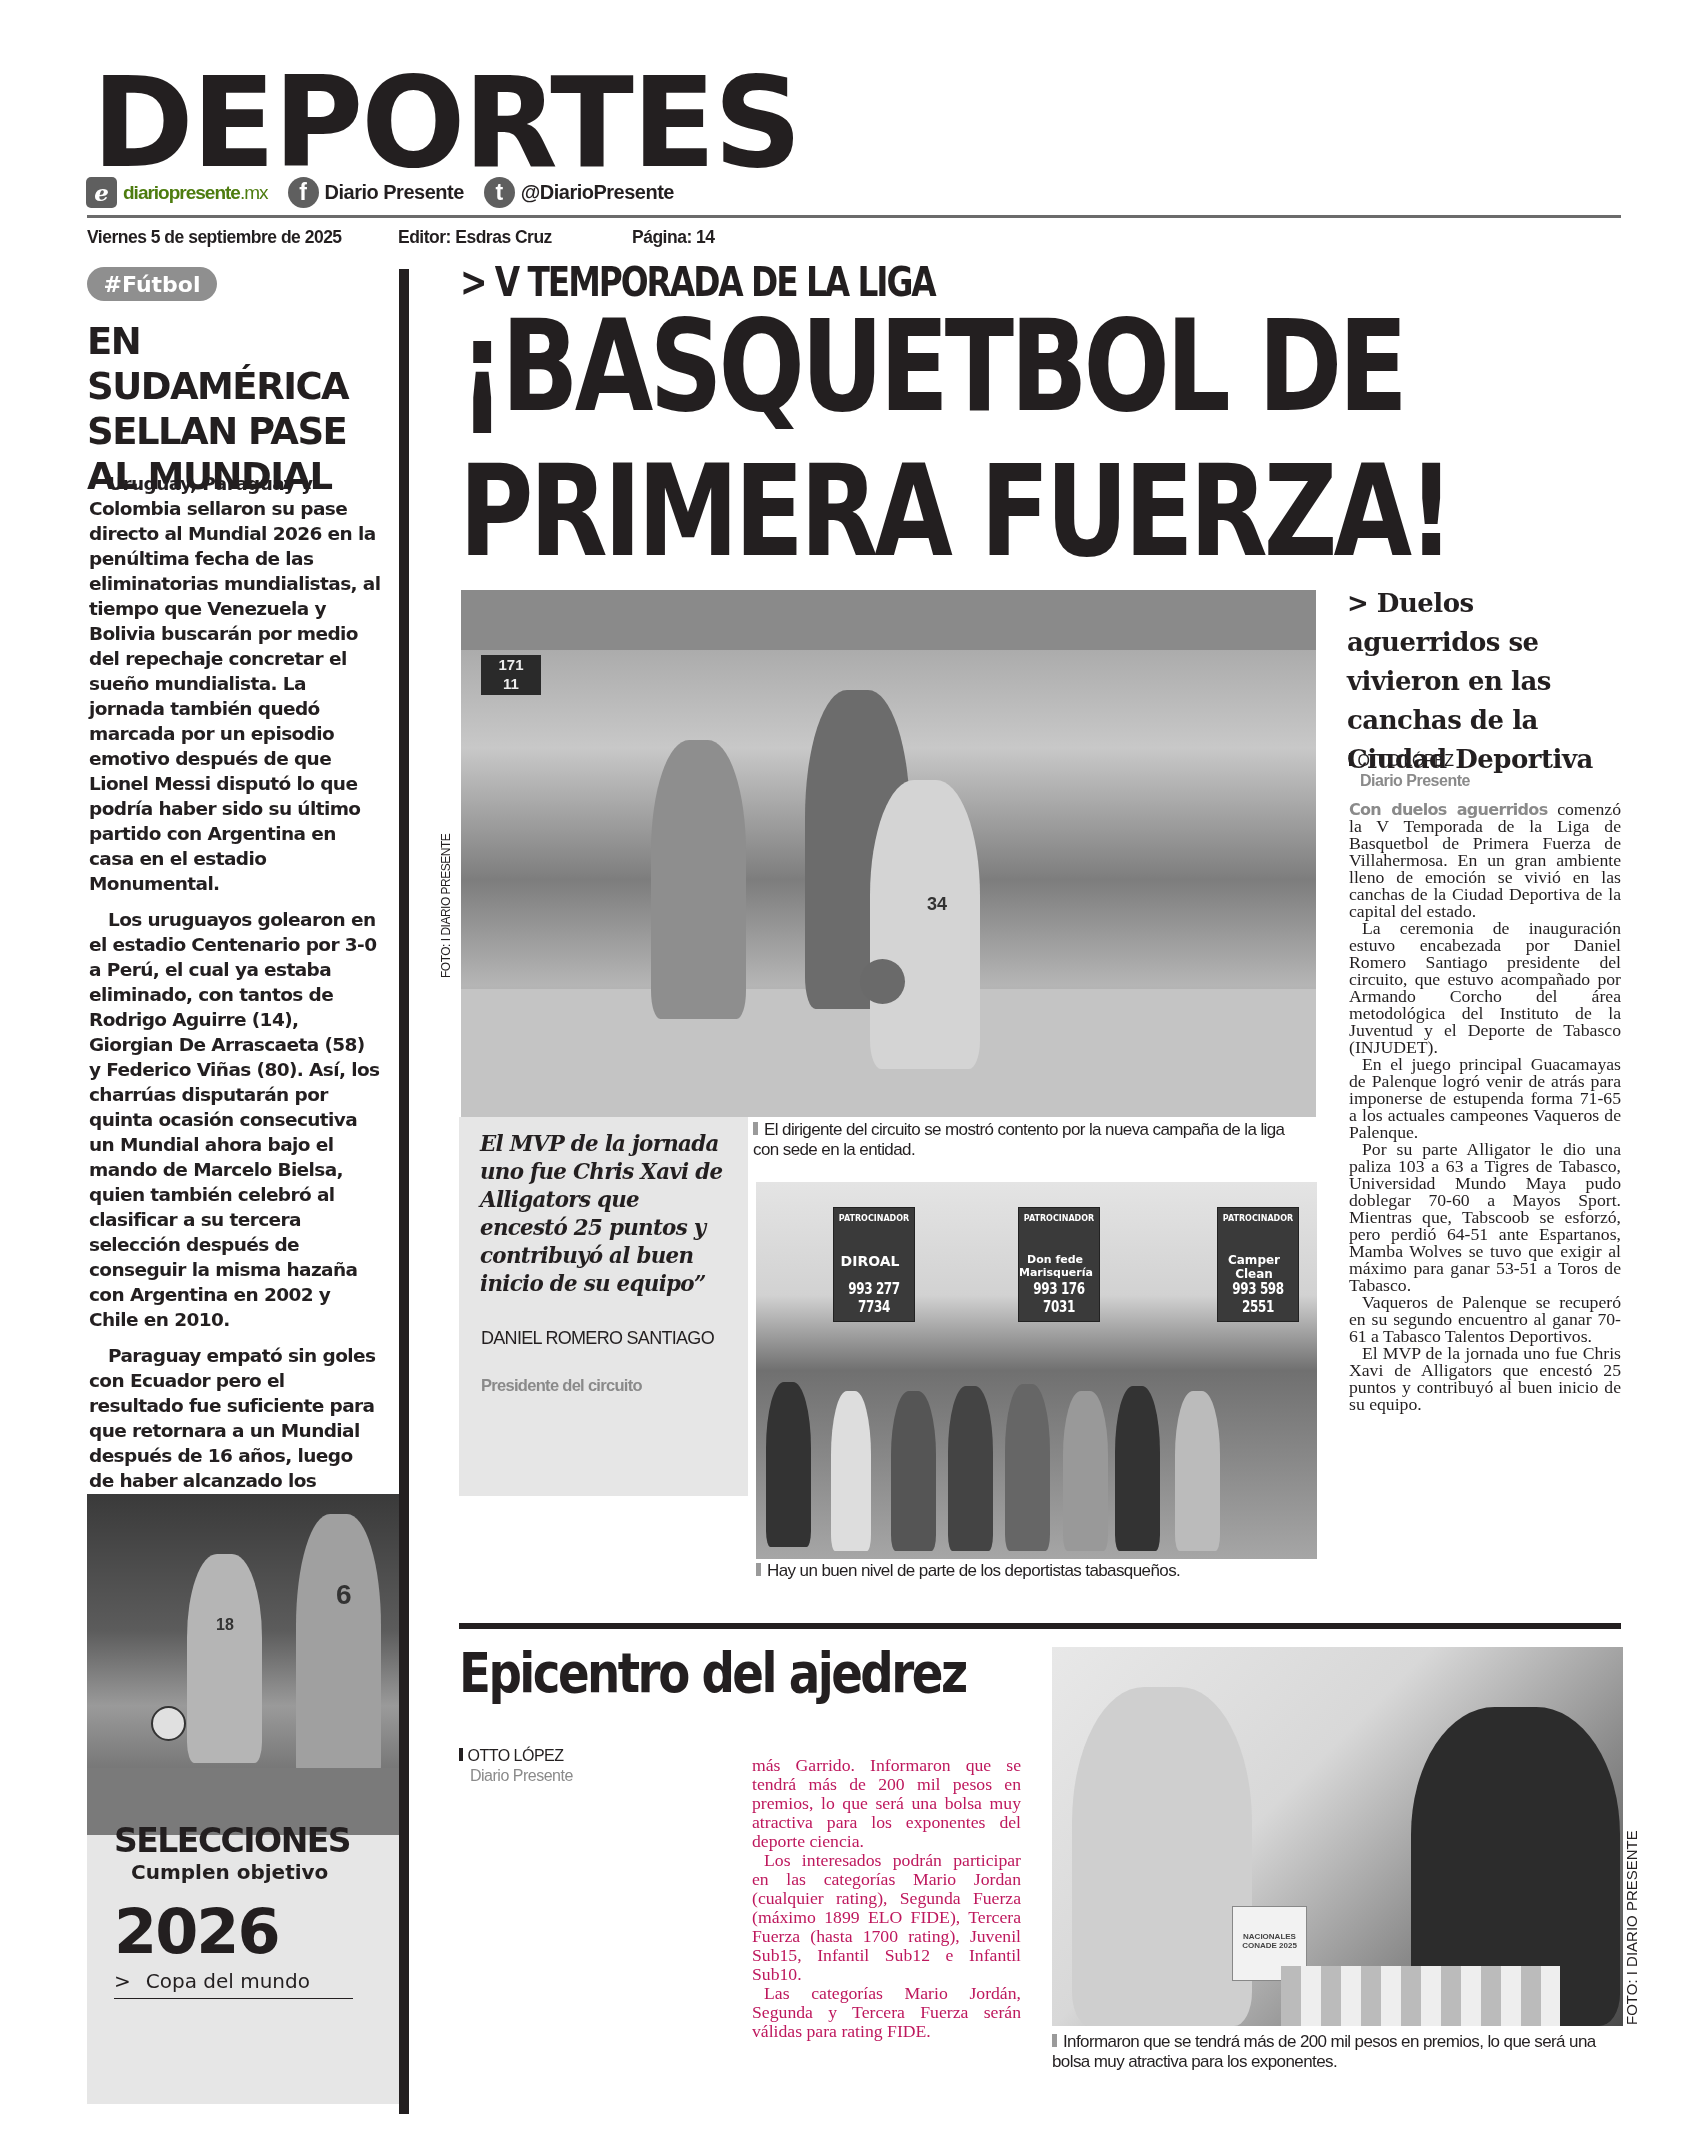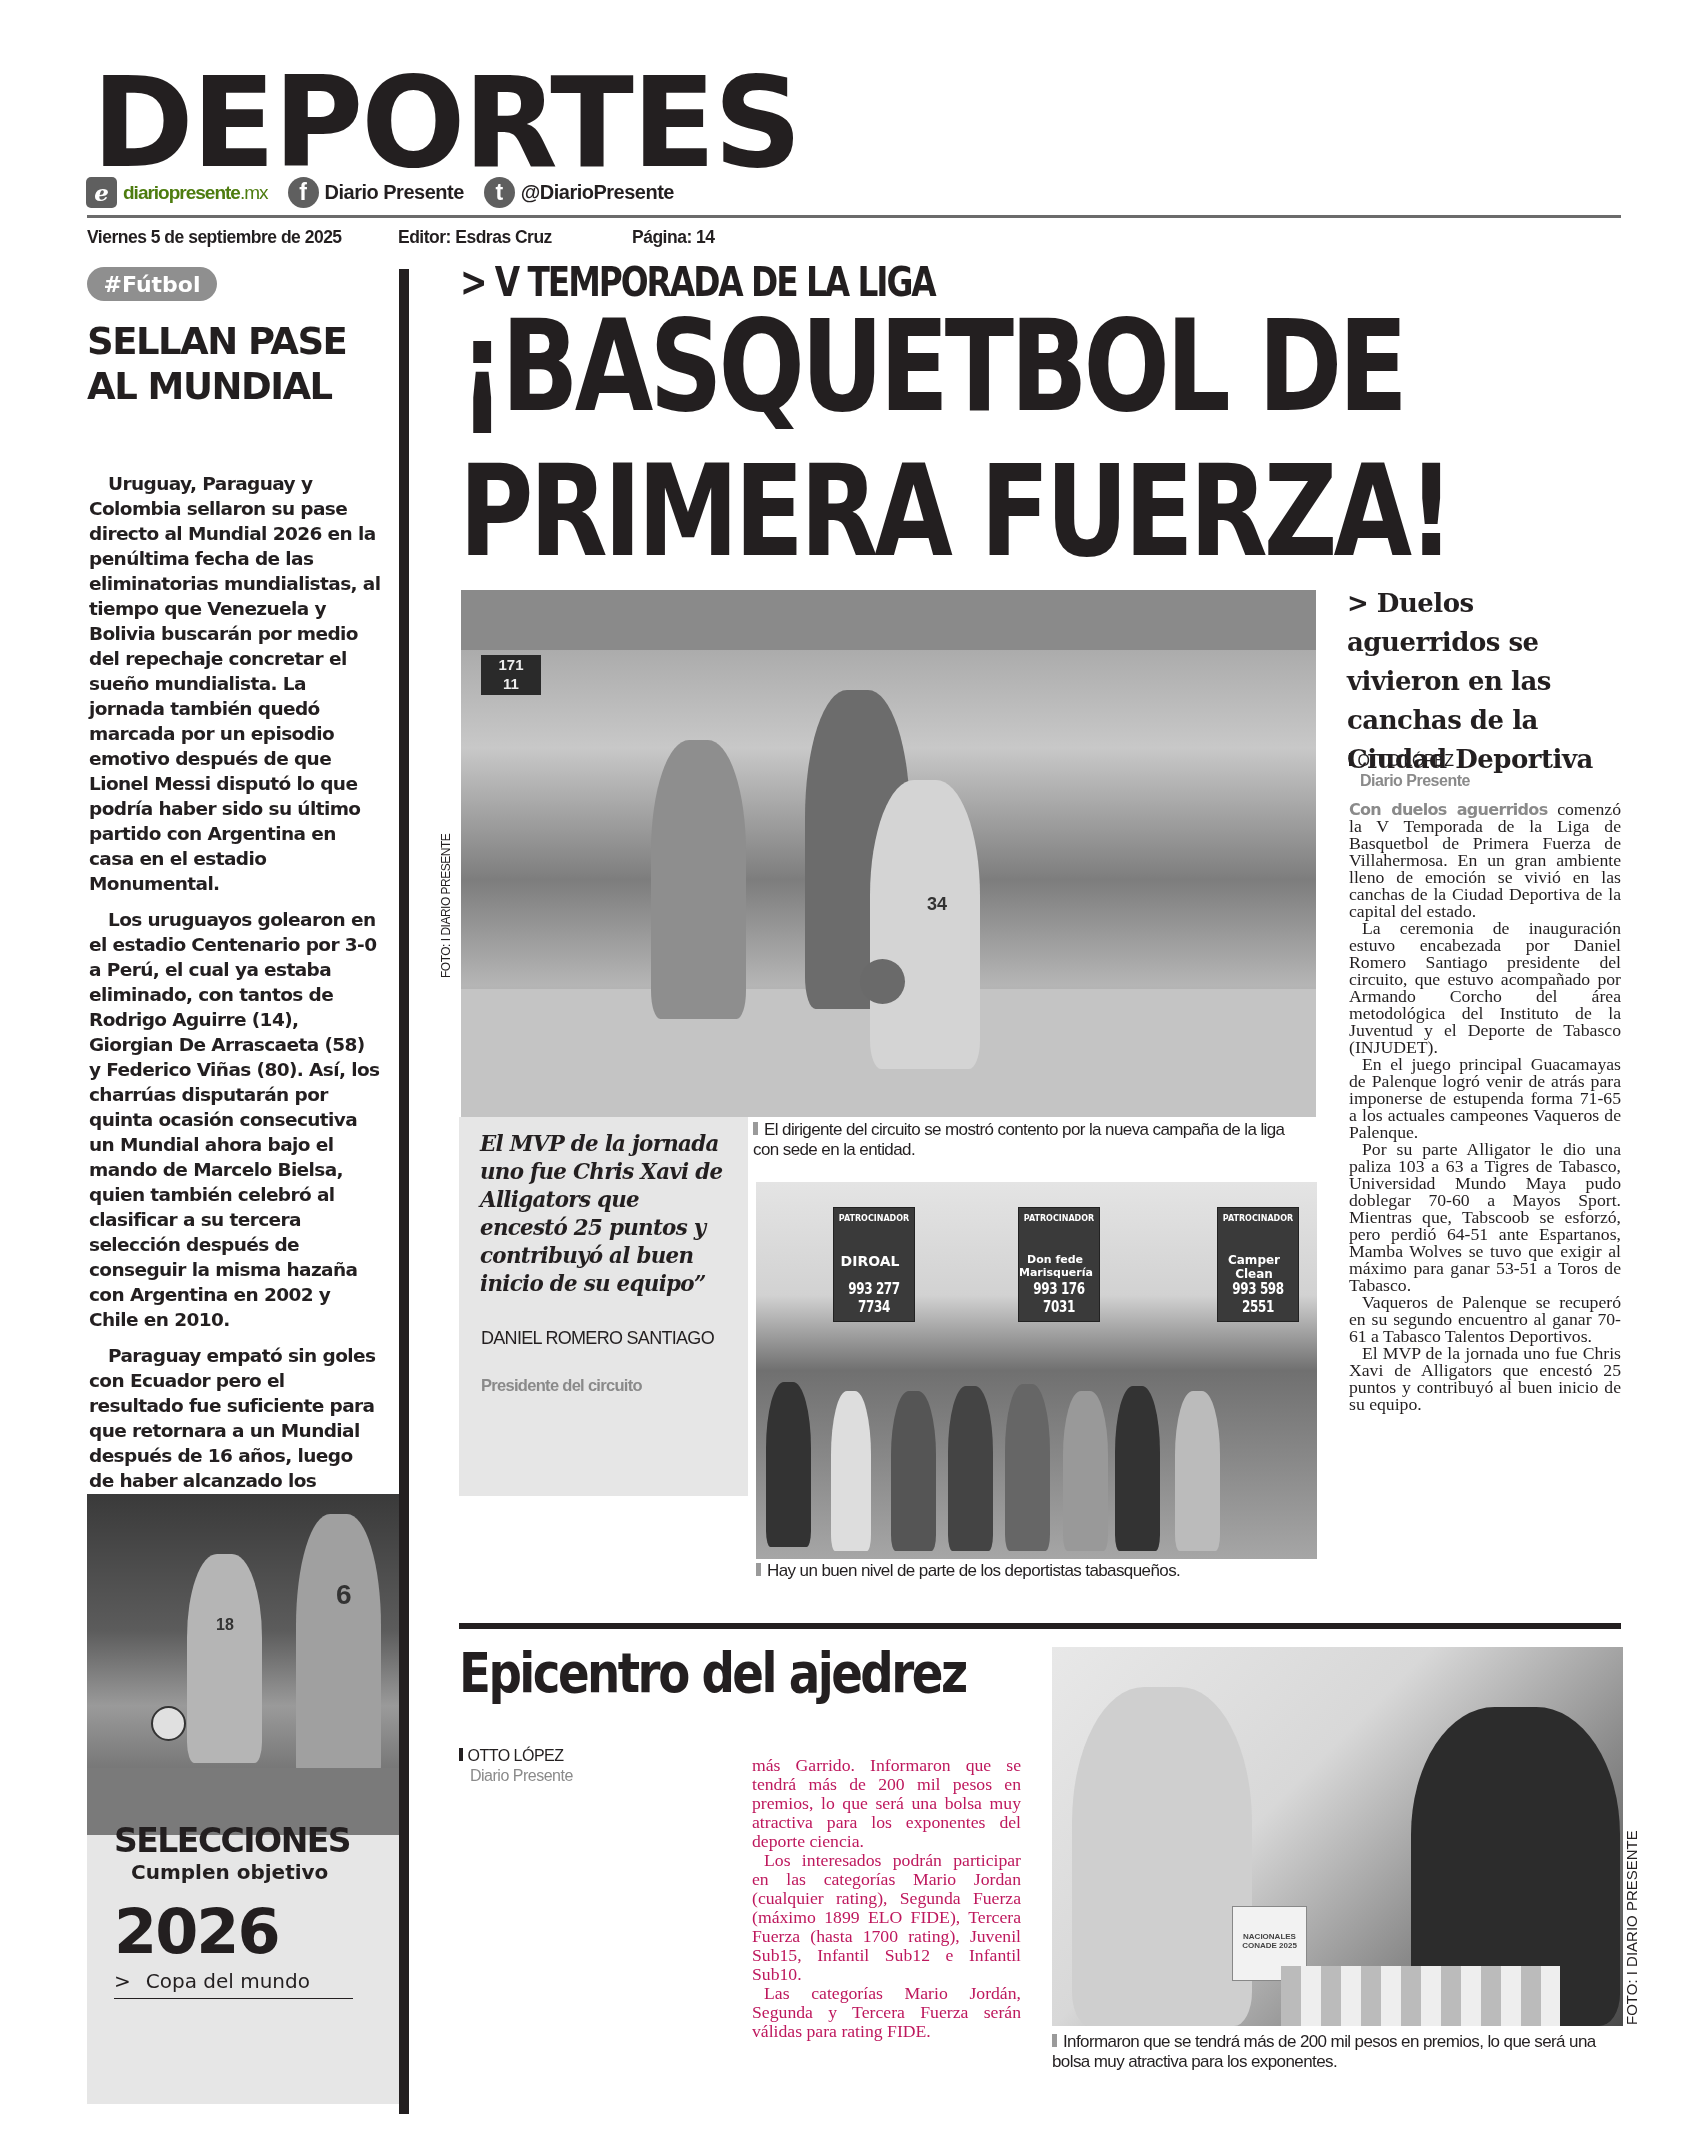--- a/index.html
+++ b/index.html
@@ -110,20 +110,21 @@
 
 <div class="abs top-rule"></div>
 <div class="abs dateline" style="left:87px">Viernes 5 de septiembre de 2025</div>
 <div class="abs dateline" style="left:398px">Editor: Esdras Cruz</div>
 <div class="abs dateline" style="left:632px">Página: 14</div>
 
 <div class="abs left-bar"></div>
 <div class="abs tag-pill">#Fútbol</div>
 
 <div class="abs left-head">
+  <div>EN SUDAMÉRICA</div>
   <div>SELLAN PASE</div>
   <div>AL MUNDIAL</div>
 </div>
 
 <div class="abs left-body">
   <p>Uruguay, Paraguay y Colombia sellaron su pase directo al Mundial 2026 en la penúltima fecha de las eliminatorias mundialistas, al tiempo que Venezuela y Bolivia buscarán por medio del repechaje concretar el sueño mundialista. La jornada también quedó marcada por un episodio emotivo después de que Lionel Messi disputó lo que podría haber sido su último partido con Argentina en casa en el estadio Monumental.</p>
   <p>Los uruguayos golearon en el estadio Centenario por 3-0 a Perú, el cual ya estaba eliminado, con tantos de Rodrigo Aguirre (14), Giorgian De Arrascaeta (58) y Federico Viñas (80). Así, los charrúas disputarán por quinta ocasión consecutiva un Mundial ahora bajo el mando de Marcelo Bielsa, quien también celebró al clasificar a su tercera selección después de conseguir la misma hazaña con Argentina en 2002 y Chile en 2010.</p>
   <p>Paraguay empató sin goles con Ecuador pero el resultado fue suficiente para que retornara a un Mundial después de 16 años, luego de haber alcanzado los cuartos de final en Sudáfrica 2010.</p>
   <div class="credit">
     <span class="mark"></span>

